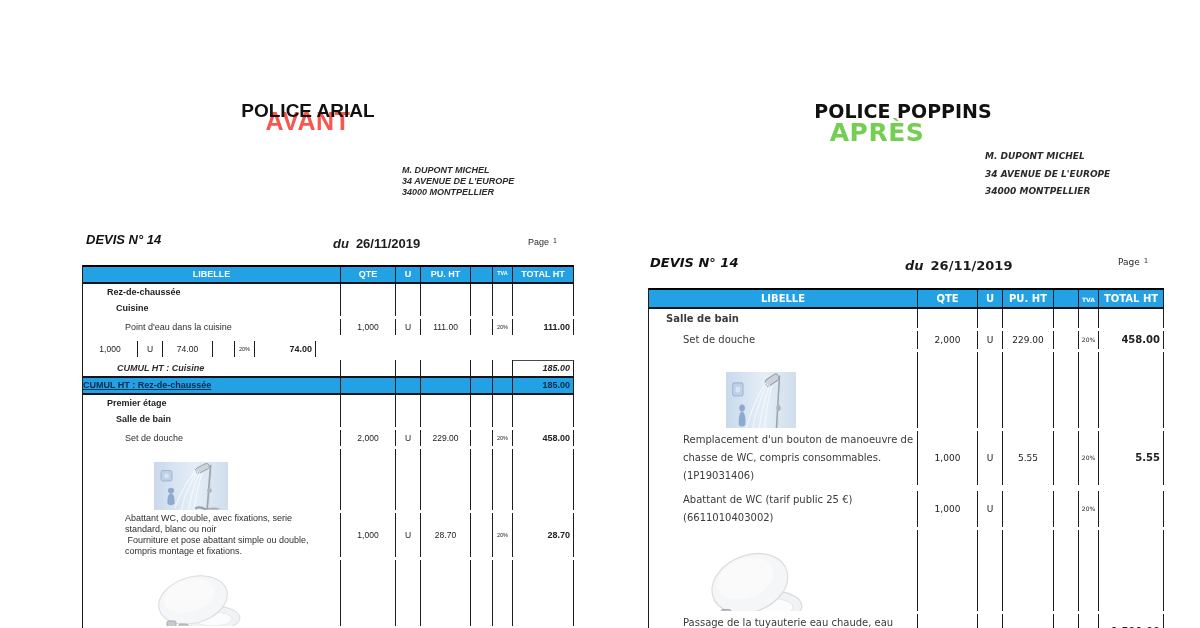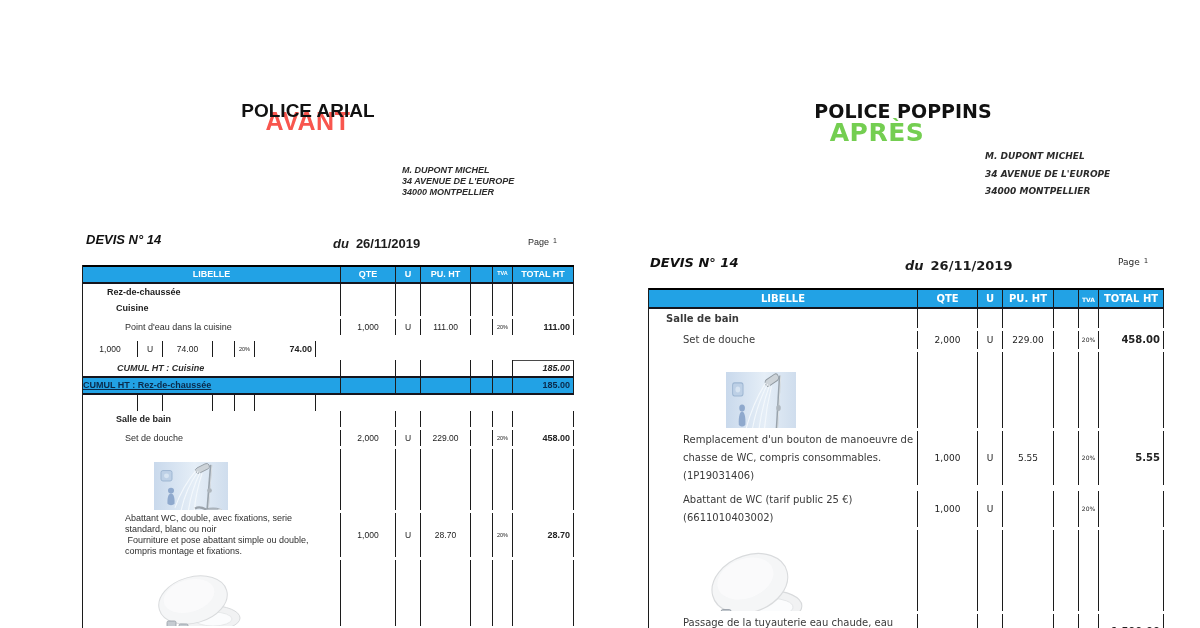--- a/index.html
+++ b/index.html
@@ -177,20 +177,21 @@
         <div class="t-row row-band">
           <div class="cell cc0 c-label">CUMUL HT : Rez-de-chaussée</div>
           <div class="cell cc1 v1"></div>
           <div class="cell cc2 v2"></div>
           <div class="cell cc3 v3"></div>
           <div class="cell cc4 v4"></div>
           <div class="cell cc5 v5"></div>
           <div class="cell cc6 v6">185.00</div>
         </div>
         <div class="t-row row-section1">
+          <div class="cell cc0 c-label">Premier étage</div>
           <div class="cell cc1 v1"></div>
           <div class="cell cc2 v2"></div>
           <div class="cell cc3 v3"></div>
           <div class="cell cc4 v4"></div>
           <div class="cell cc5 v5"></div>
           <div class="cell cc6 v6"></div>
         </div>
         <div class="t-row row-section2">
           <div class="cell cc0 c-label">Salle de bain</div>
           <div class="cell cc1 v1"></div>

